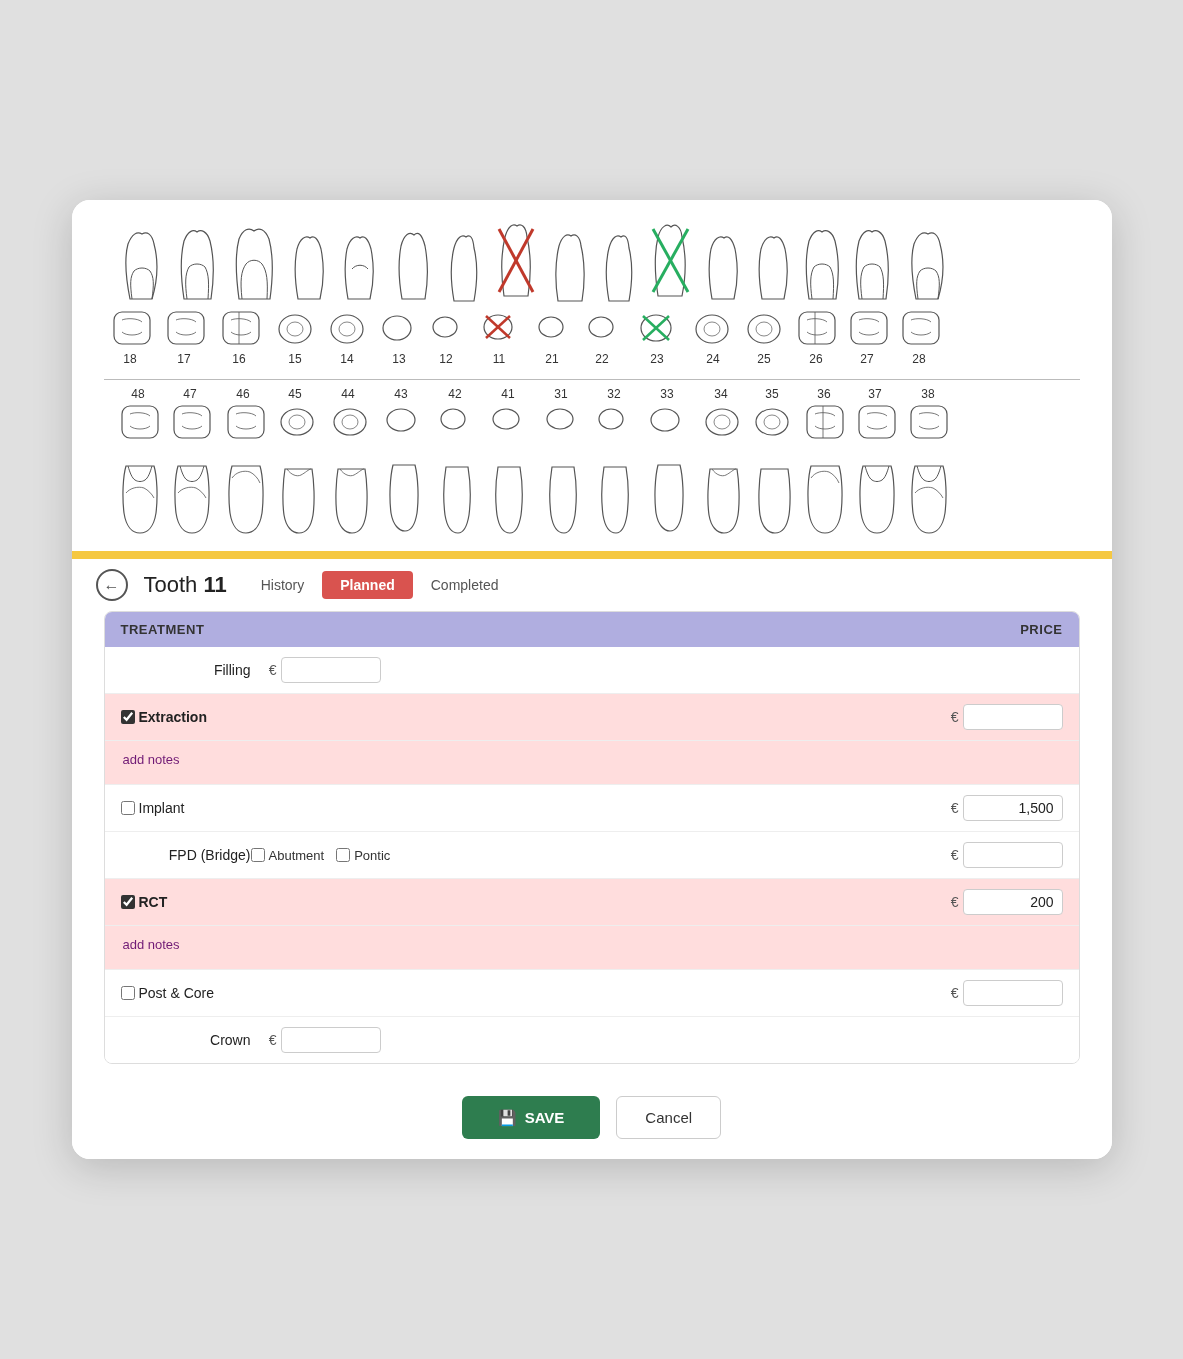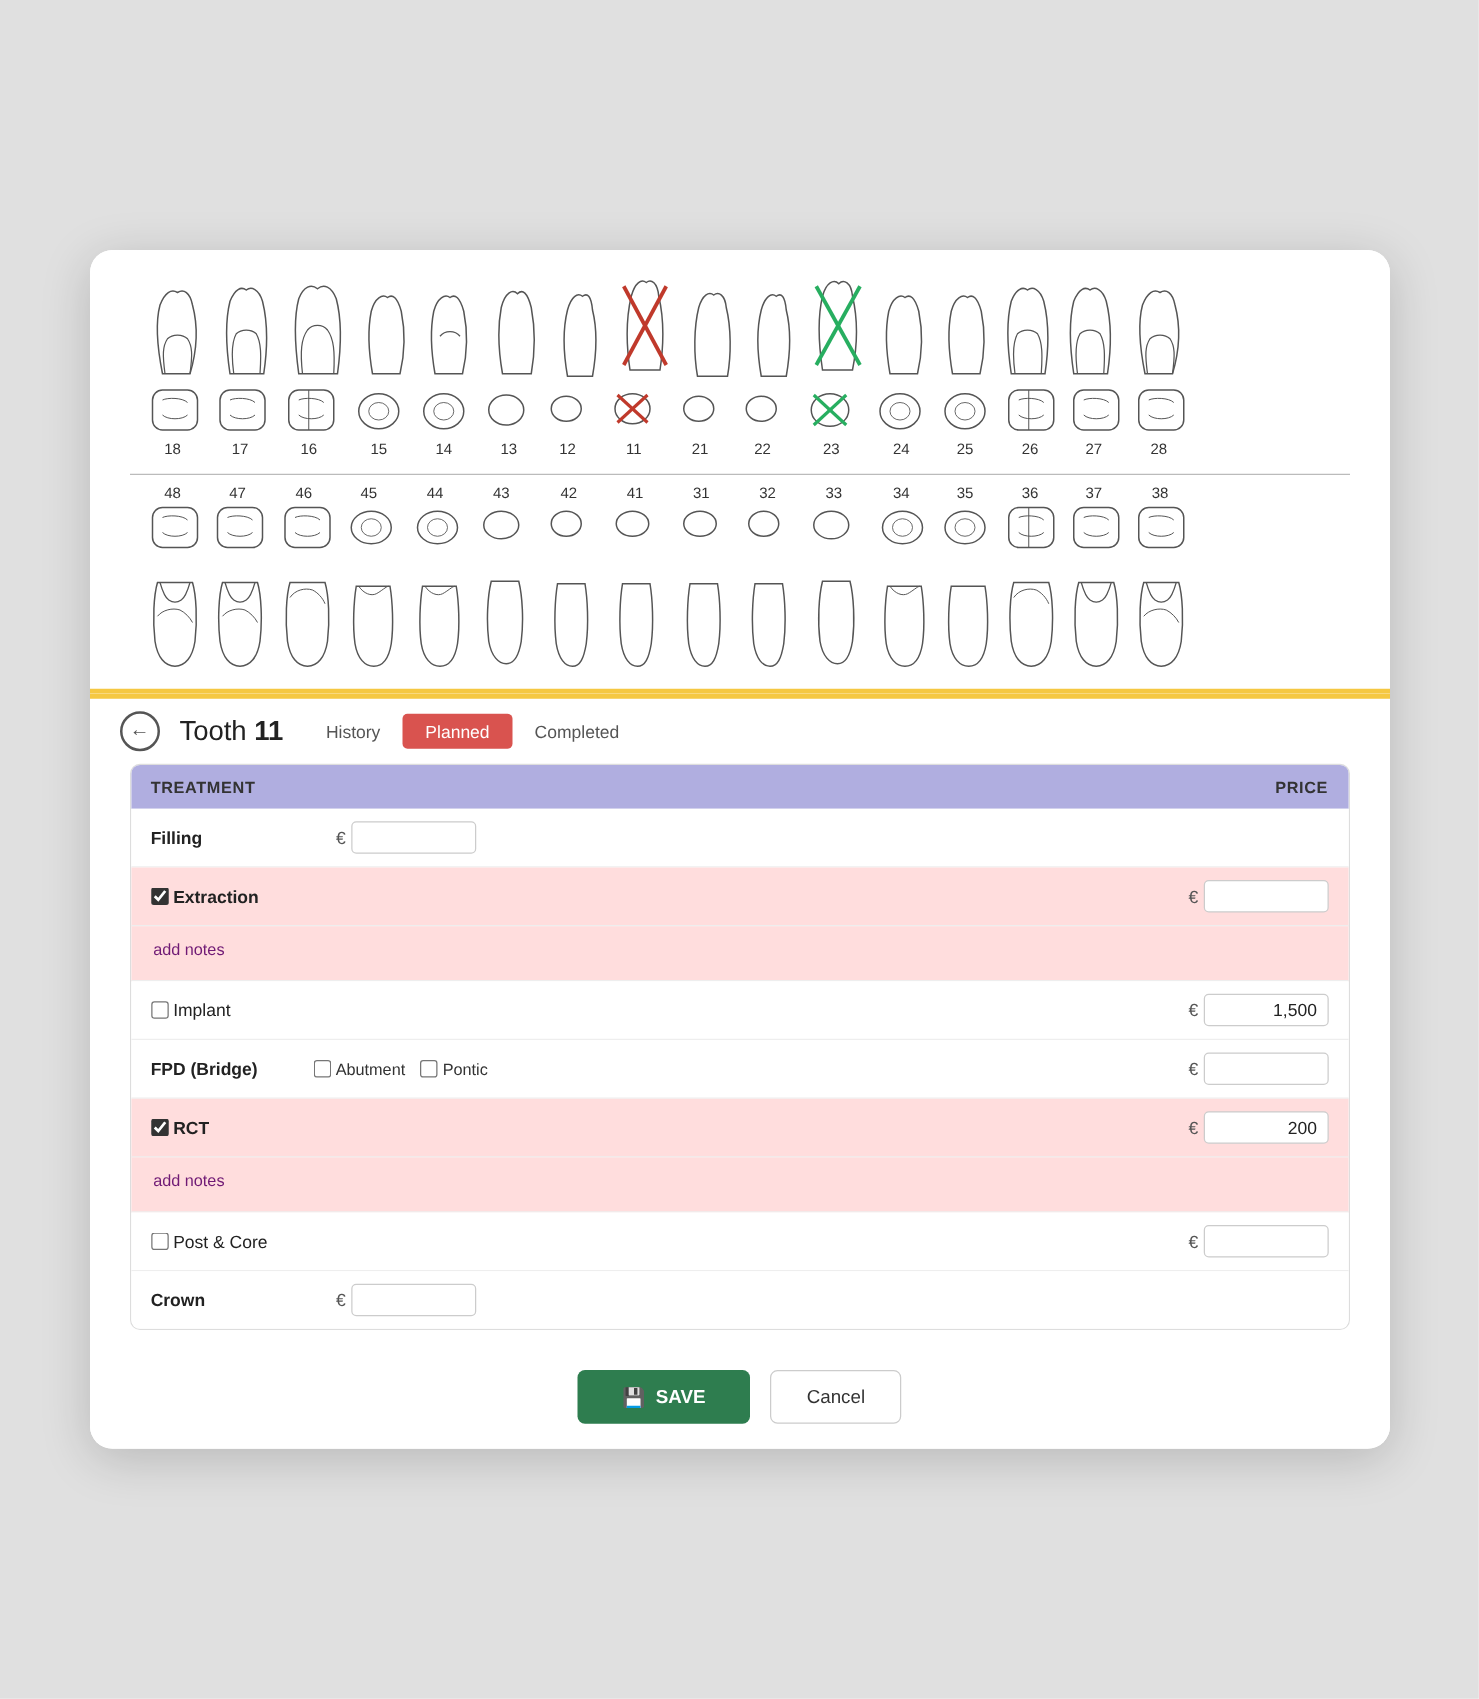--- a/index.html
+++ b/index.html
@@ -73,20 +73,21 @@
       cursor: pointer;
       border-radius: 4px;
       color: #555;
       background: none;
       border: none;
     }
     .tab-item.active {
       background: #d9534f;
       color: #fff;
       border-radius: 4px;
+      font-weight: bold;
     }
 
     
     .treatment-panel {
       background: #fff;
       padding: 0 32px 16px 32px;
     }
     .treatment-table {
       width: 100%;
       border-radius: 8px;
@@ -115,24 +116,25 @@
     .treatment-row.highlighted {
       background: #fdd;
     }
     .treatment-row.highlighted-sub {
       background: #fdd;
       padding-top: 2px;
       padding-bottom: 8px;
       border-bottom: 1px solid #eee;
     }
     .row-label {
-      font-weight: 700;
+      font-weight: 400;
       font-size: 14px;
       color: #222;
       min-width: 130px;
+      text-align: right;
     }
     .row-options {
       display: flex;
       gap: 12px;
       align-items: center;
       flex: 1;
     }
     .checkbox-option {
       display: flex;
       align-items: center;
@@ -285,21 +287,21 @@
           <path d="M8,70 C6,55 6,45 10,38 C14,34 22,34 26,38 C30,45 30,55 29,70" fill="none" stroke="#555" stroke-width="1"></path>
         </g>
 
         <g transform="translate(796,5)">
           <path d="M8,70 C4,50 2,30 6,15 C10,5 15,2 20,5 C25,2 30,5 32,15 C36,30 36,50 30,70 Z" fill="none" stroke="#555" stroke-width="1.2"></path>
           <path d="M10,70 C8,55 8,48 12,42 C16,38 24,38 28,42 C32,48 32,55 30,70" fill="none" stroke="#555" stroke-width="1"></path>
         </g>
       </svg>
     </div>
 
-    <div style="display:flex; justify-content:center; margin-bottom:2px;">
+    <div style="display:flex; margin-bottom:2px;">
       <svg width="960" height="65" viewBox="0 0 960 65">
 
         <g transform="translate(8,2)">
           <rect x="2" y="2" width="36" height="32" rx="8" fill="none" stroke="#555" stroke-width="1.2"></rect>
           <path d="M10,10 C14,8 26,8 30,12 M10,22 C14,26 26,26 30,22" fill="none" stroke="#555" stroke-width="0.8"></path>
         </g>
 
         <g transform="translate(62,2)">
           <rect x="2" y="2" width="36" height="32" rx="8" fill="none" stroke="#555" stroke-width="1.2"></rect>
           <path d="M10,10 C14,8 26,8 30,12 M10,22 C14,26 26,26 30,22" fill="none" stroke="#555" stroke-width="0.8"></path>

